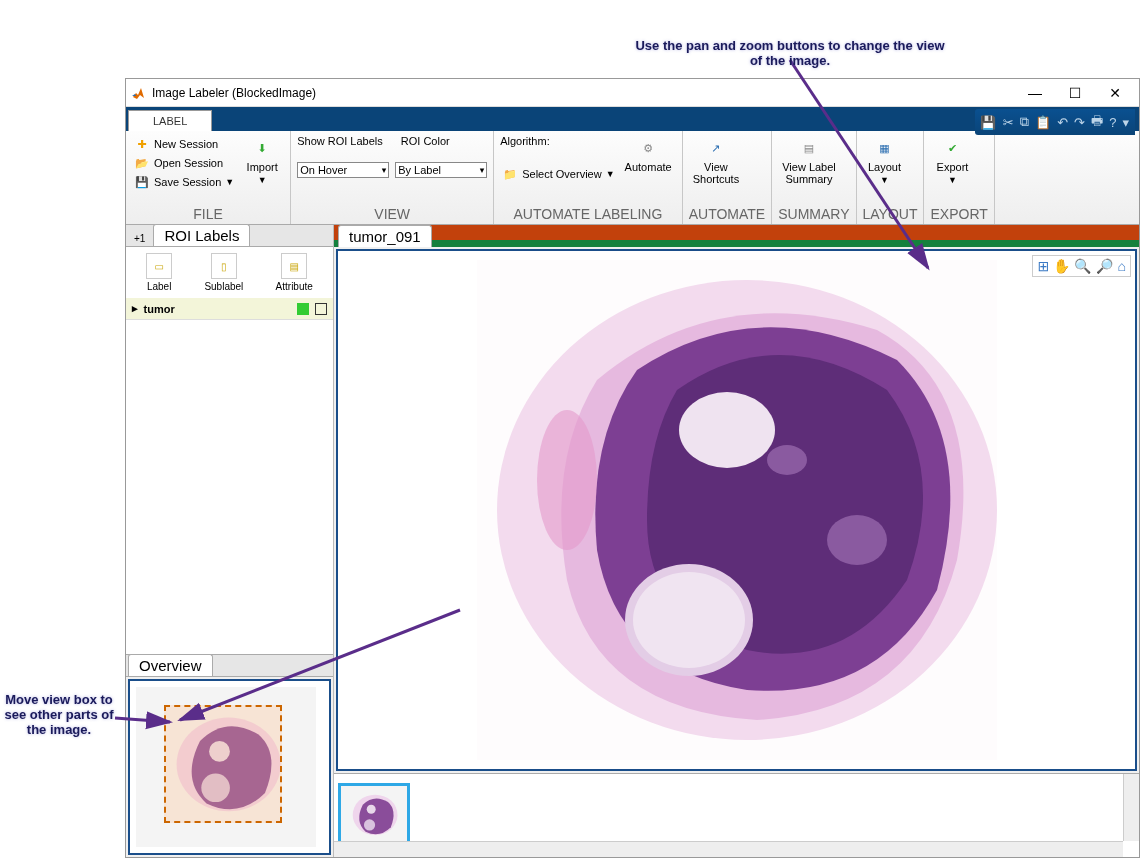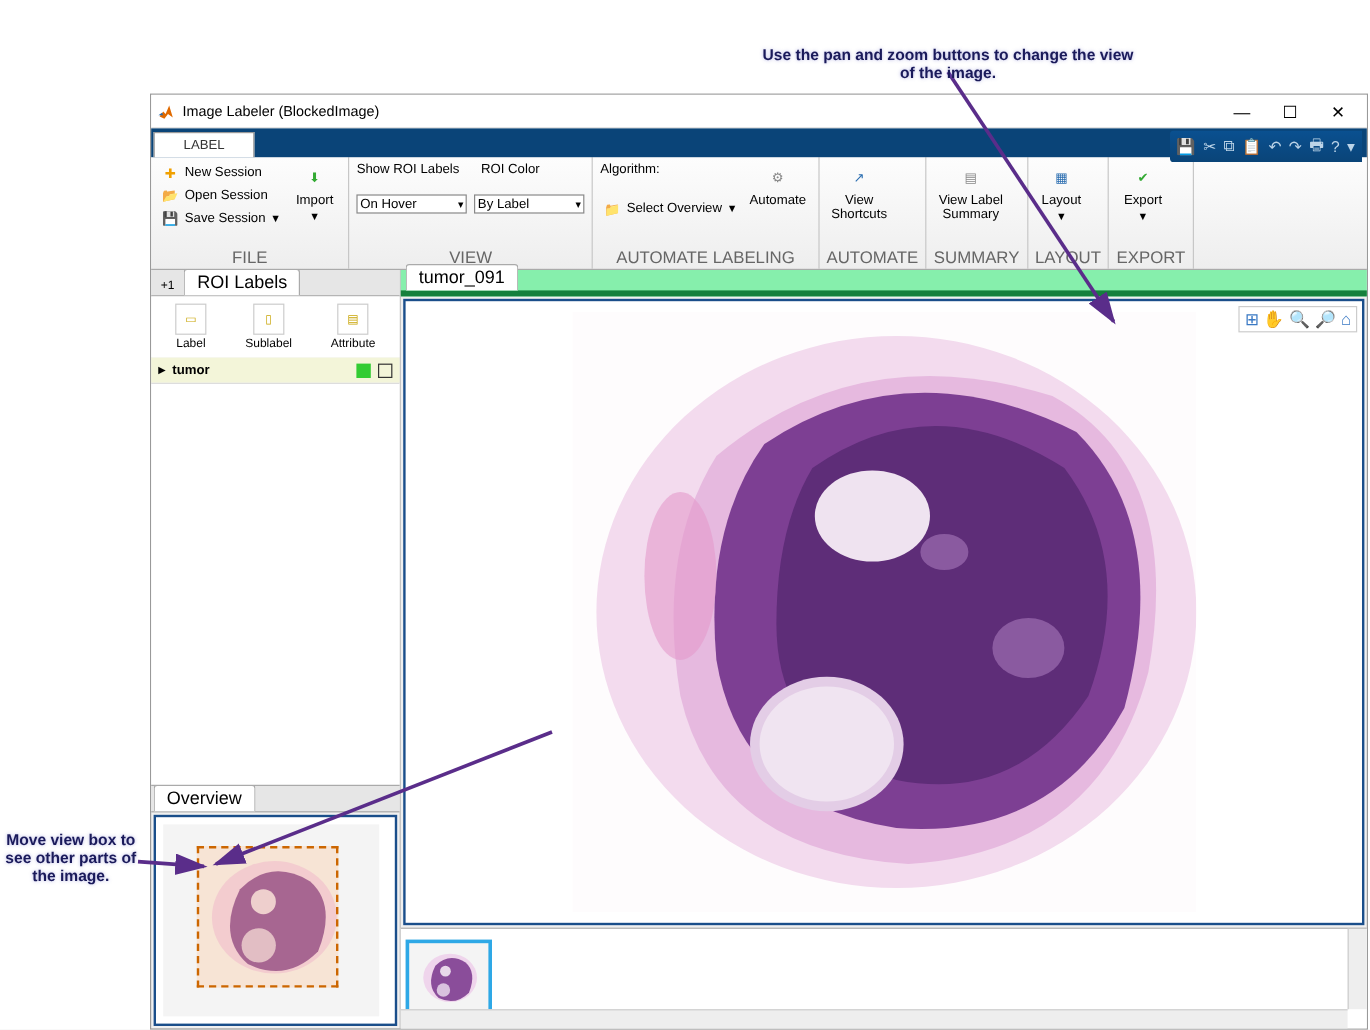--- a/index.html
+++ b/index.html
@@ -51,21 +51,21 @@
 .shape-sw { width:12px; height:12px; border:1px solid #333; }
 
 .left-spacer { flex:1; background:#fff; border-top:1px solid #ddd; }
 
 .overview-panel { border-top:1px solid #aaa; }
 .ov-body { background:#fff; padding:6px; border:2px solid #1a4e8a; margin:2px; }
 .ov-thumb { width:180px; height:160px; background:#f4f4f4; display:flex; align-items:center; justify-content:center; position:relative; }
 .ov-rect { position:absolute; border:2px dashed #cc6600; background:rgba(255,180,120,0.25); }
 
 .main-area { flex:1; display:flex; flex-direction:column; }
-.doc-tabs { height:22px; background:#86efac; border-bottom:5px solid #15803d; display:flex; align-items:flex-end; padding-left:4px; }
+.doc-tabs { height:22px; background:#c2410c; border-bottom:7px solid #15803d; display:flex; align-items:flex-start; padding-left:4px; }
 .canvas-wrap { flex:1; background:#fff; position:relative; border:2px solid #1a4e8a; margin:2px; display:flex; align-items:center; justify-content:center; overflow:hidden; }
 .toolbar-float { position:absolute; top:4px; right:4px; background:#fff; border:1px solid #ccc; display:flex; gap:4px; padding:2px 4px; }
 .toolbar-float span { font-size:14px; color:#3a79c4; cursor:default; }
 
 .filmstrip { height:84px; background:#fff; border-top:1px solid #aaa; display:flex; align-items:center; padding:4px; gap:4px; position:relative; }
 .film-thumb { width:72px; height:66px; border:3px solid #2ea8e6; background:#f4f4f4; display:flex; align-items:center; justify-content:center; }
 .scroll-v { position:absolute; right:0; top:0; bottom:16px; width:16px; background:#eee; border-left:1px solid #ccc; }
 .scroll-h { position:absolute; left:0; right:16px; bottom:0; height:16px; background:#eee; border-top:1px solid #ccc; }
 
 

